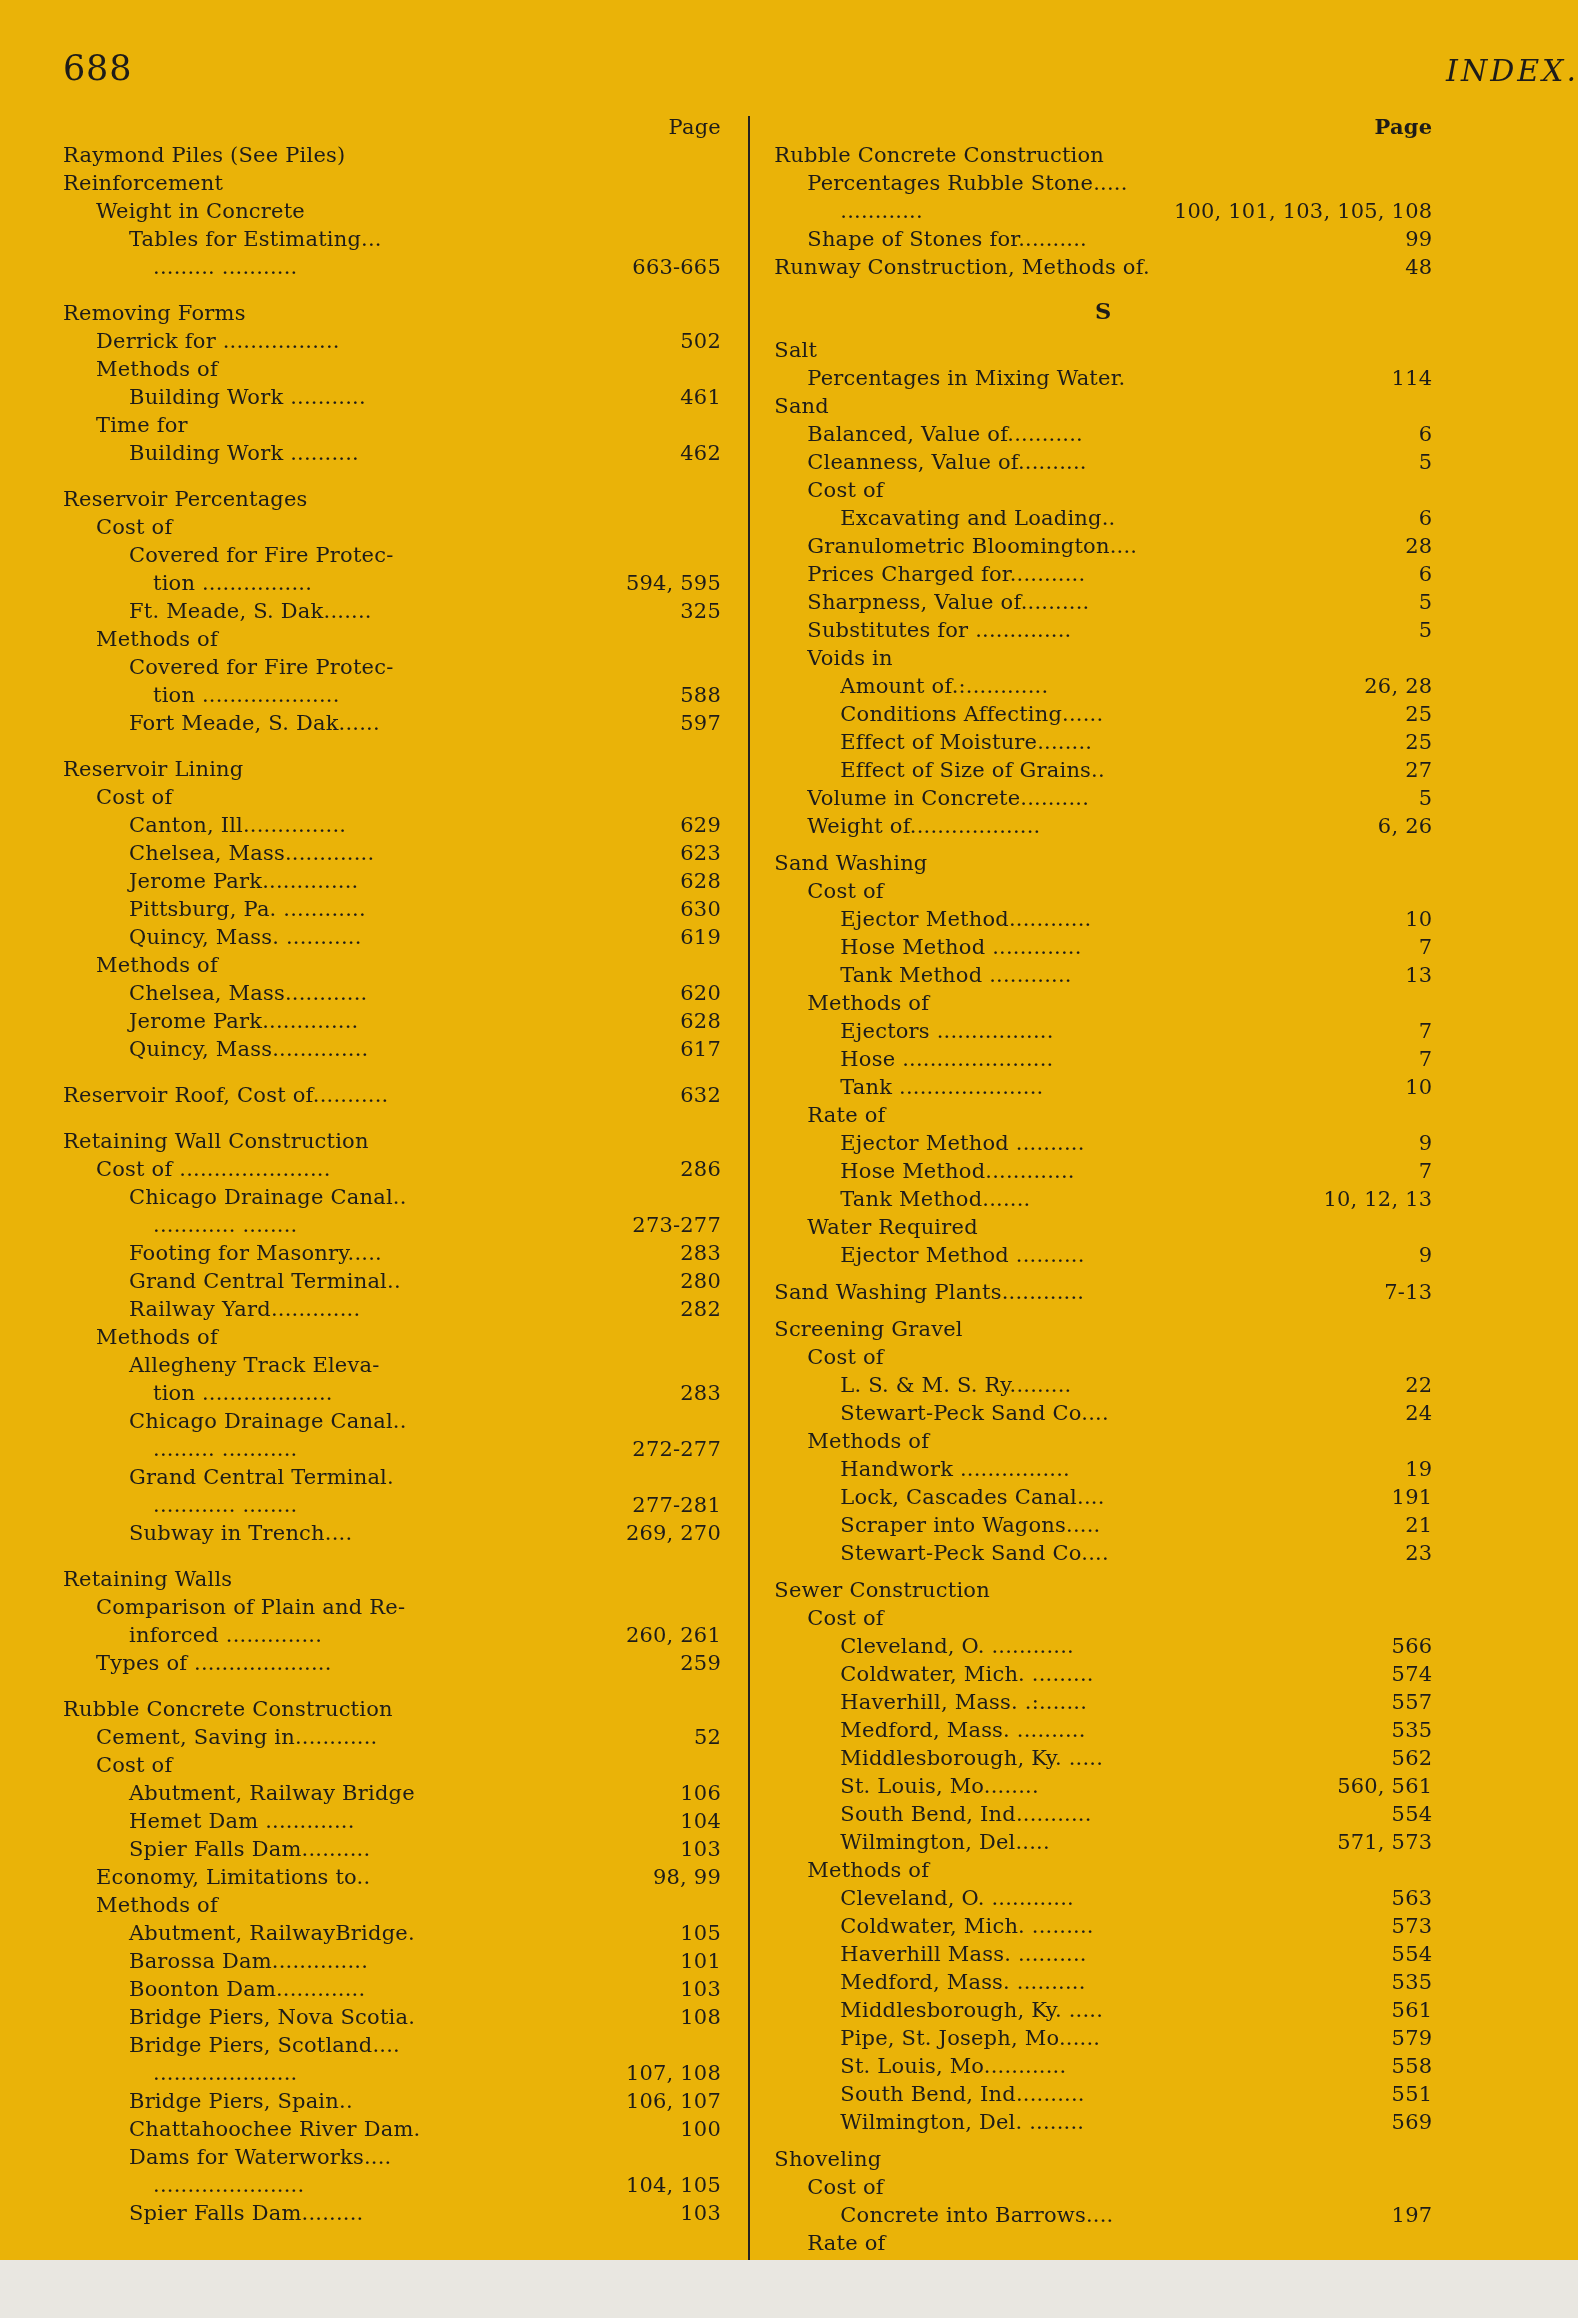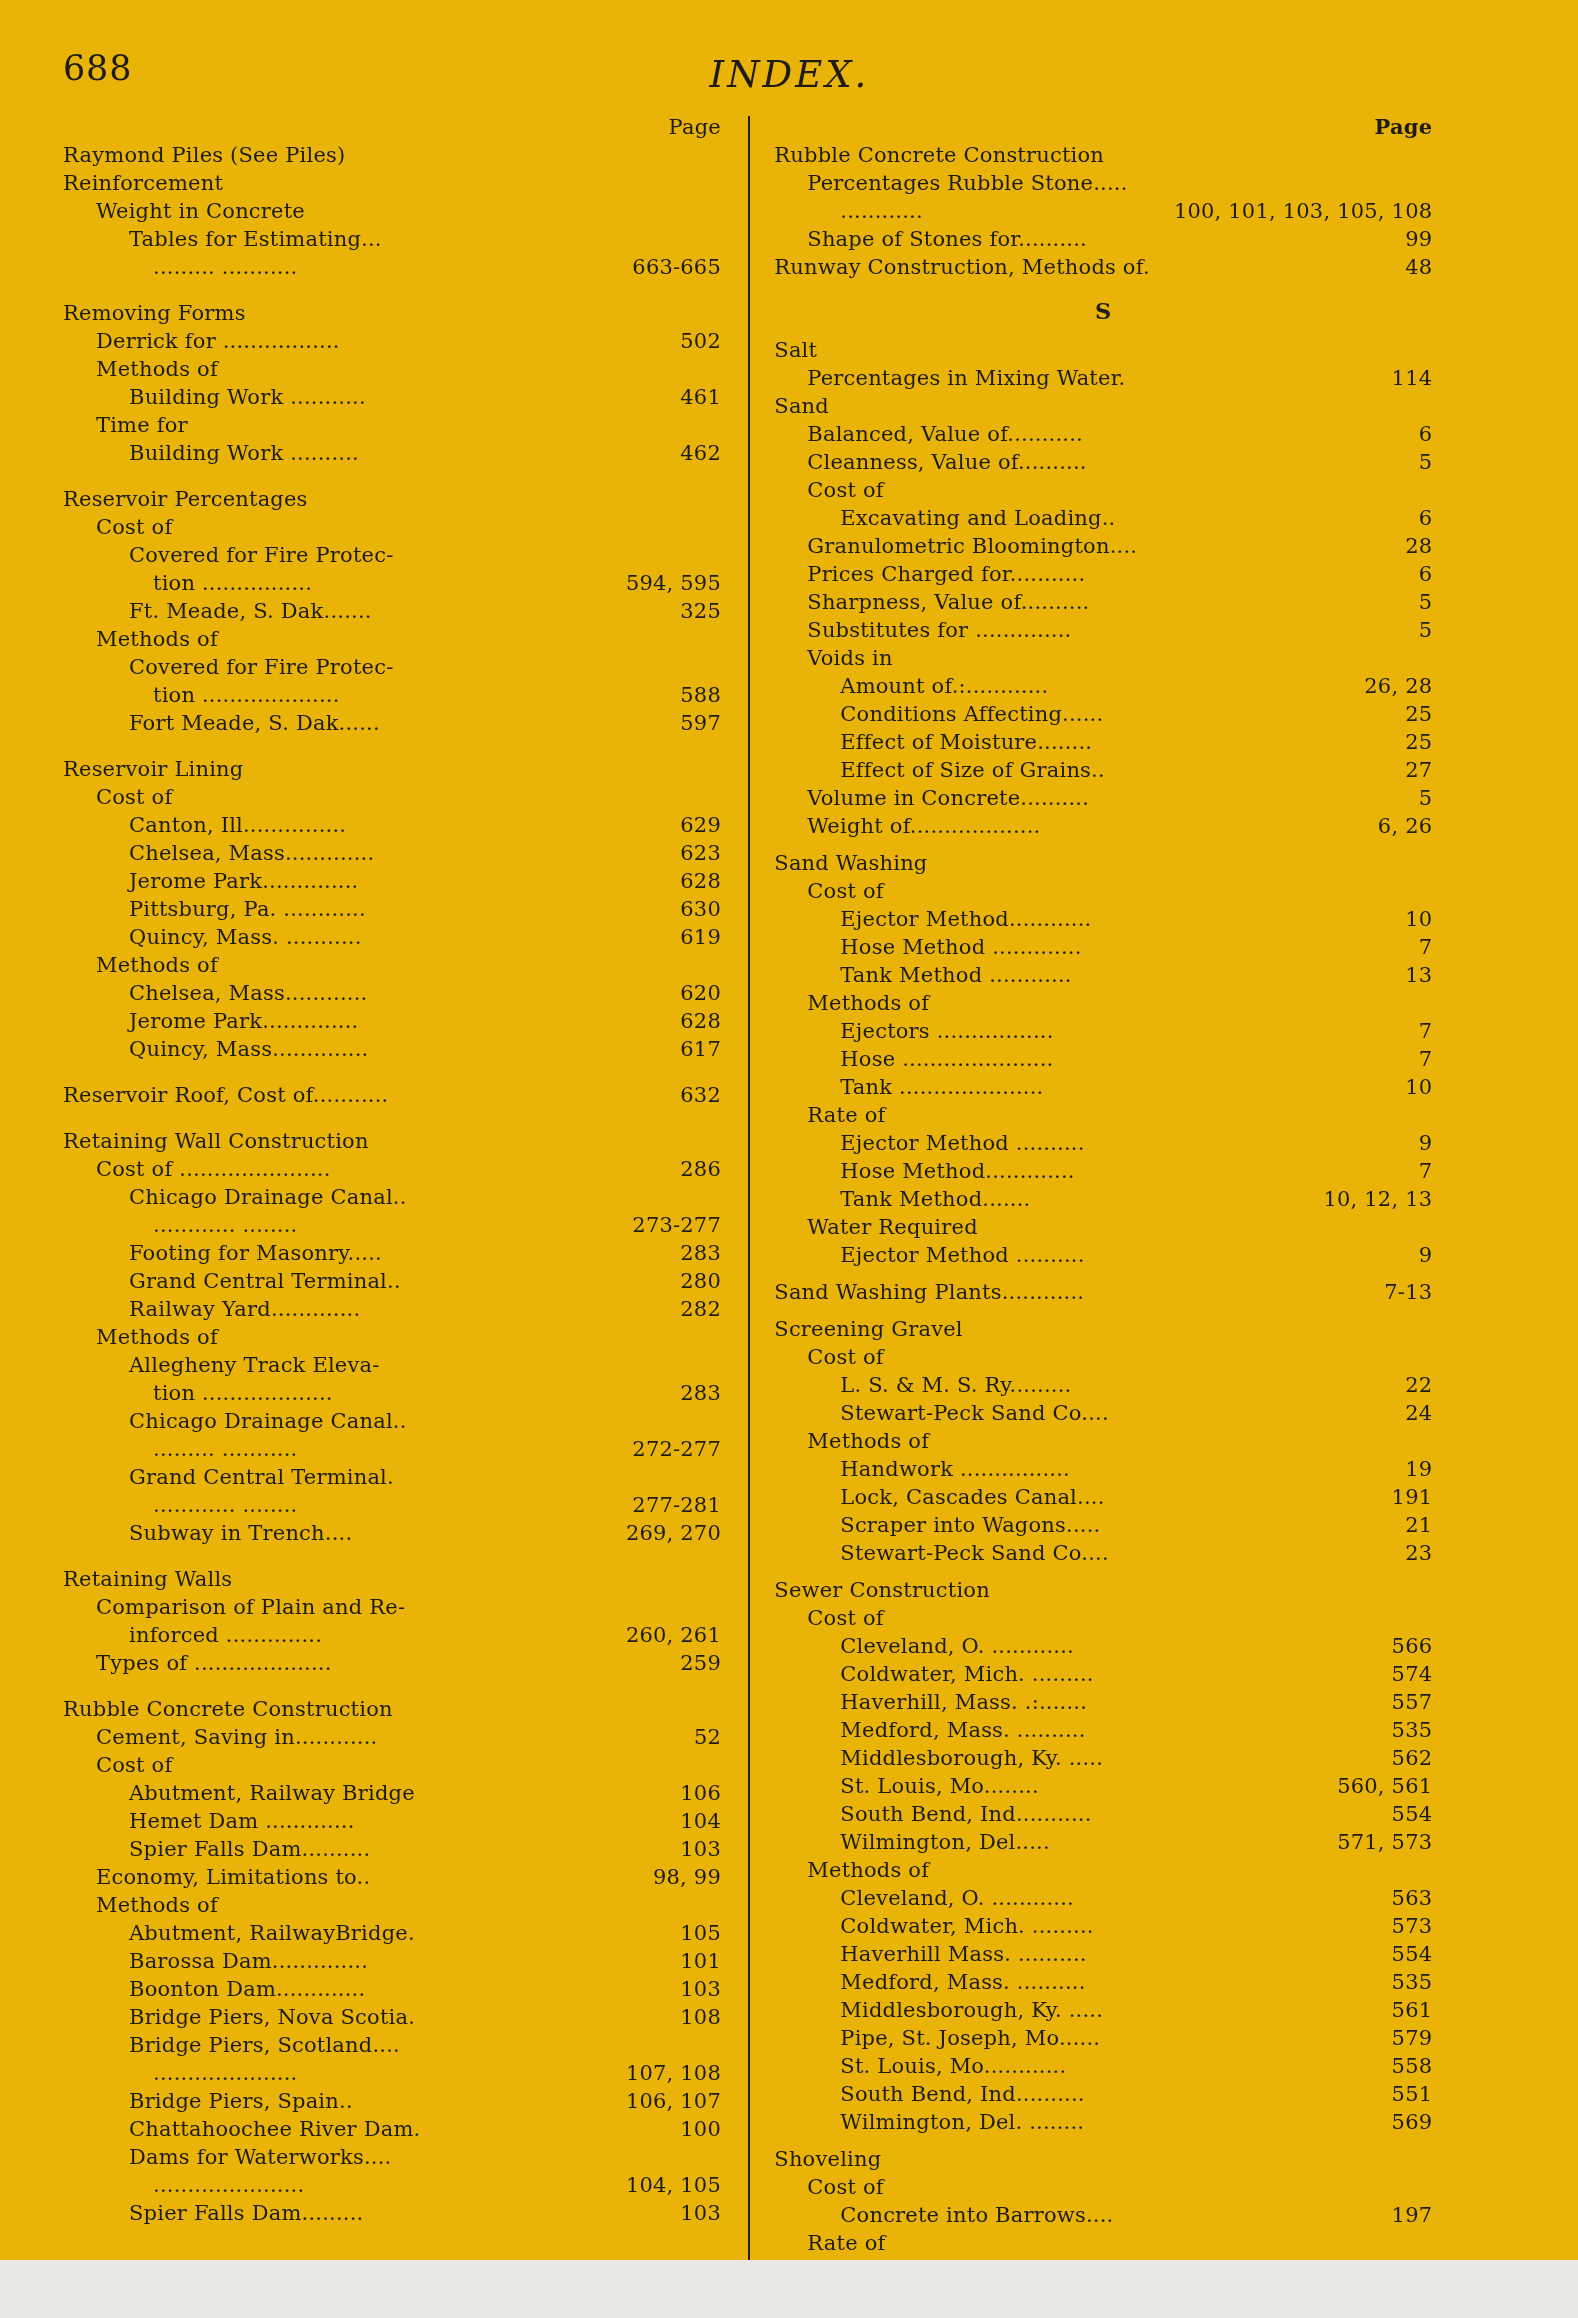--- a/index.html
+++ b/index.html
@@ -13,22 +13,22 @@
     font-family:"DejaVu Serif", serif;
     padding-top:42px;
     overflow:hidden;
   }
   .header { position:relative; height:63px; }
   .folio {
     position:absolute; left:63px; top:6px;
     font-size:35px; letter-spacing:0.8px;
   }
   .title {
-    text-align:center; font-style:italic;
-    font-size:37px; letter-spacing:3px;
+    text-align:right; font-style:italic;
+    font-size:30px; letter-spacing:3px;
     padding-top:10.5px;
   }
   .columns {
     display:flex;
     padding:7.5px 0 0 63px;
   }
   .col {
     width:658px;
     font-size:21px;
     line-height:28px;

